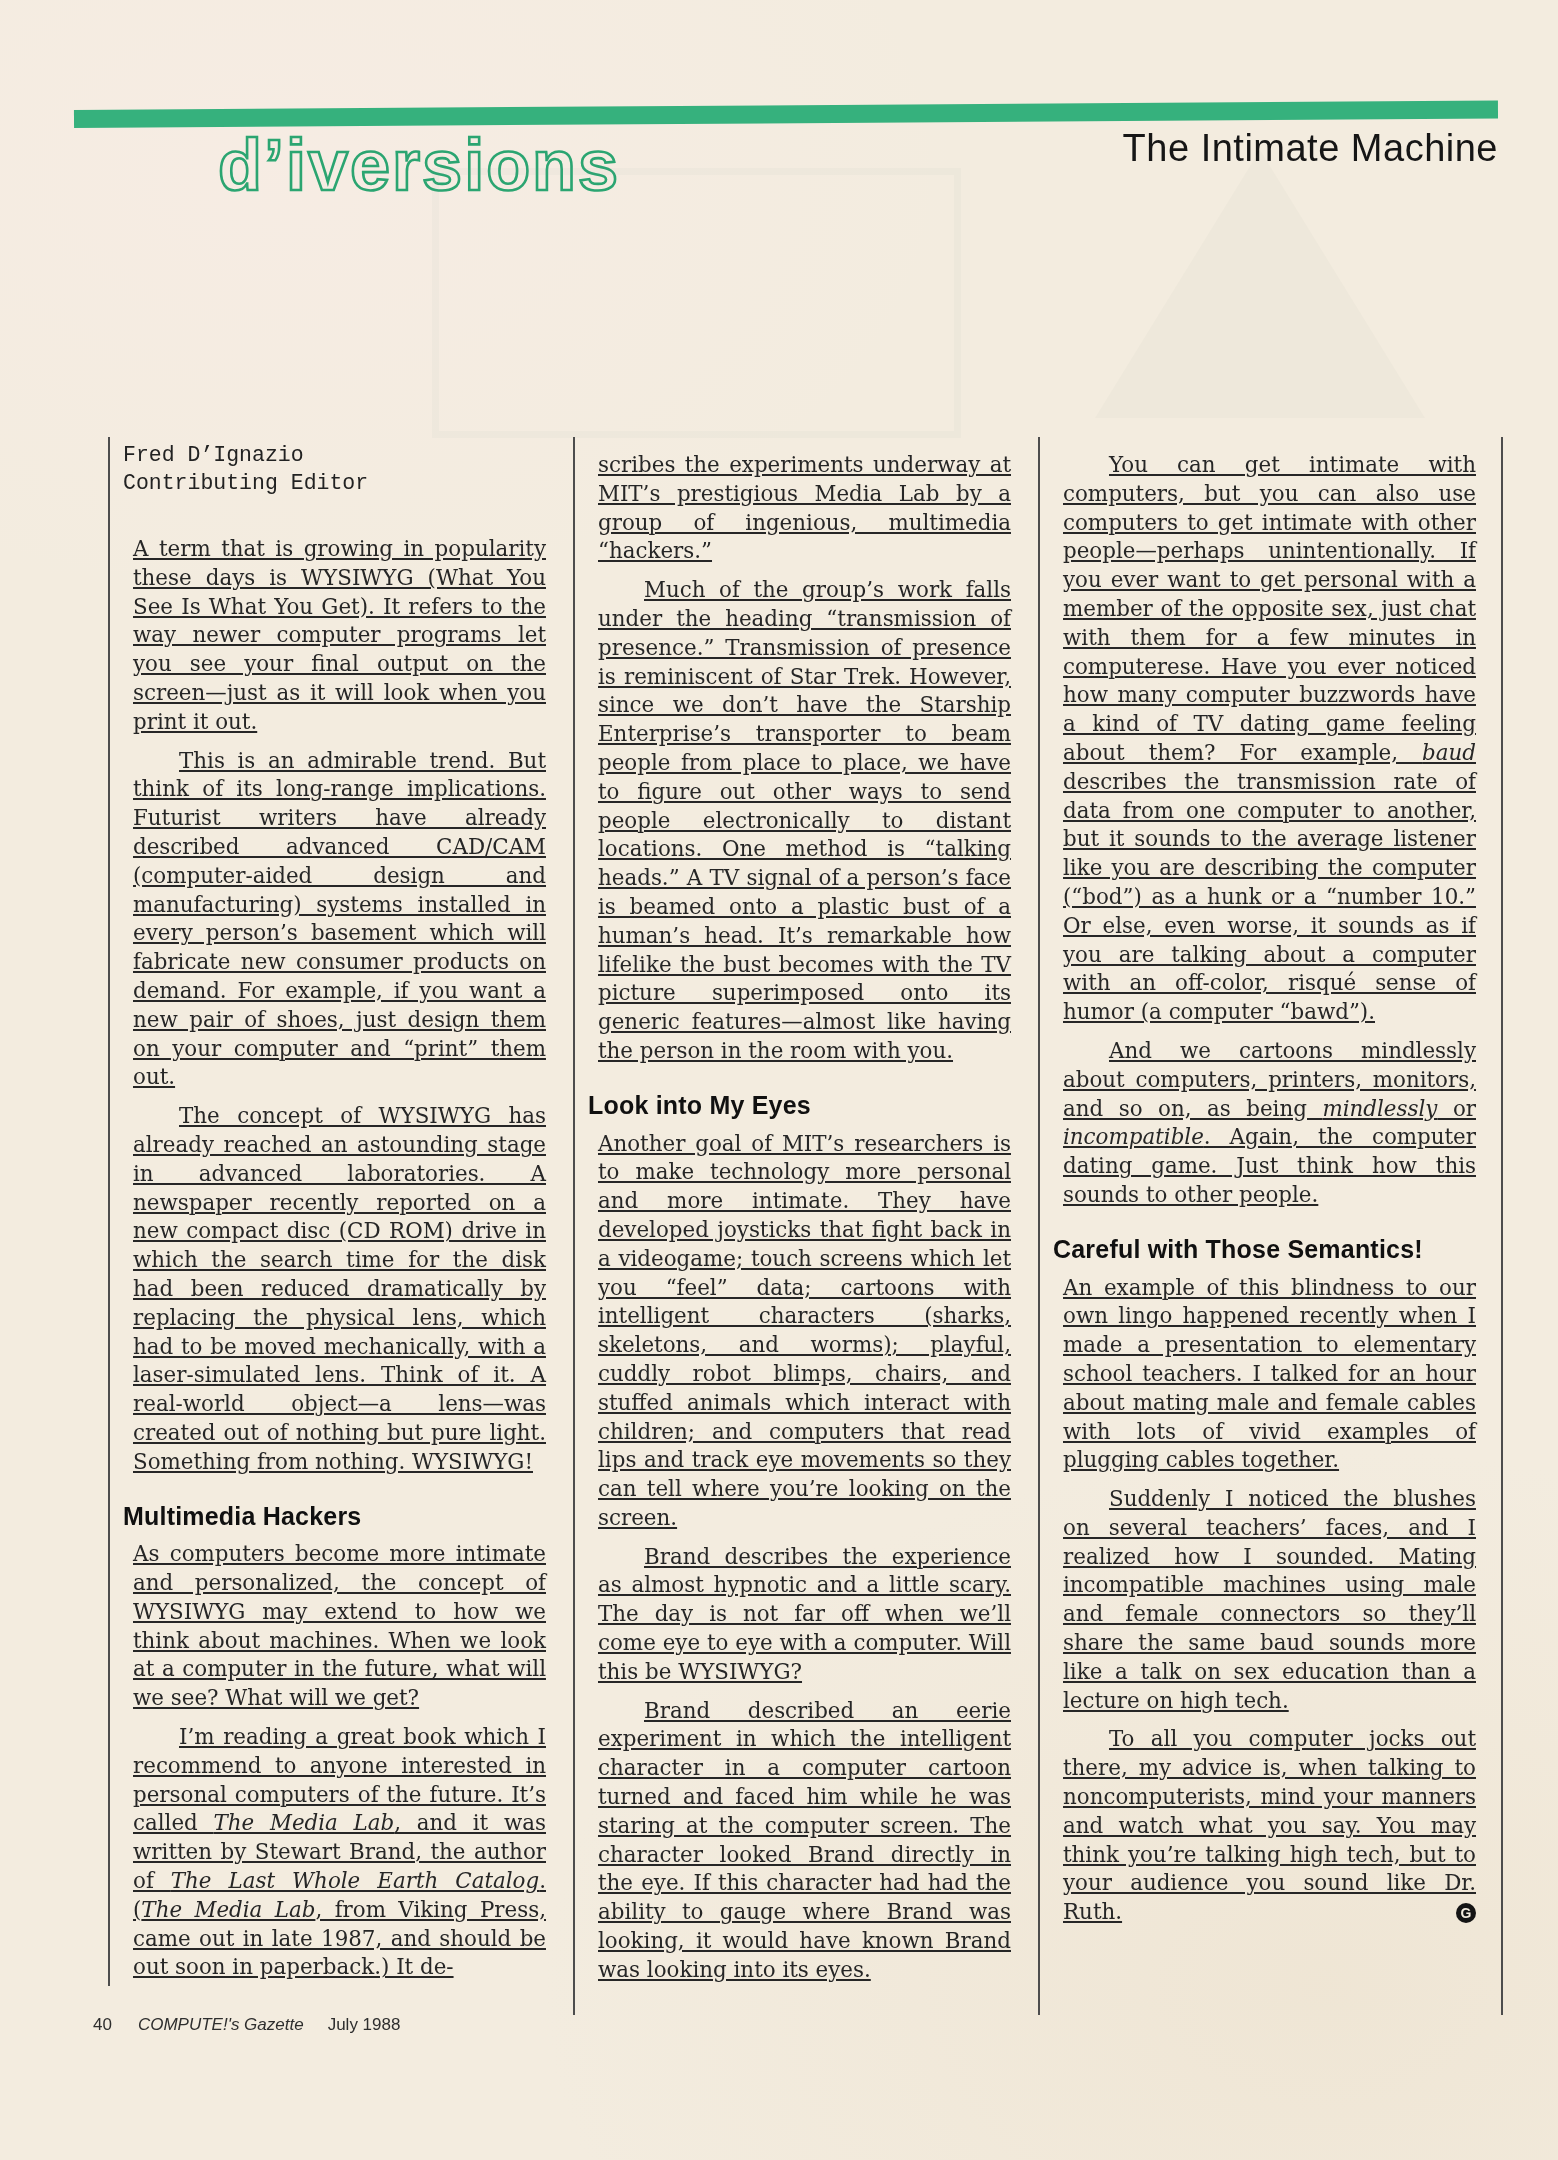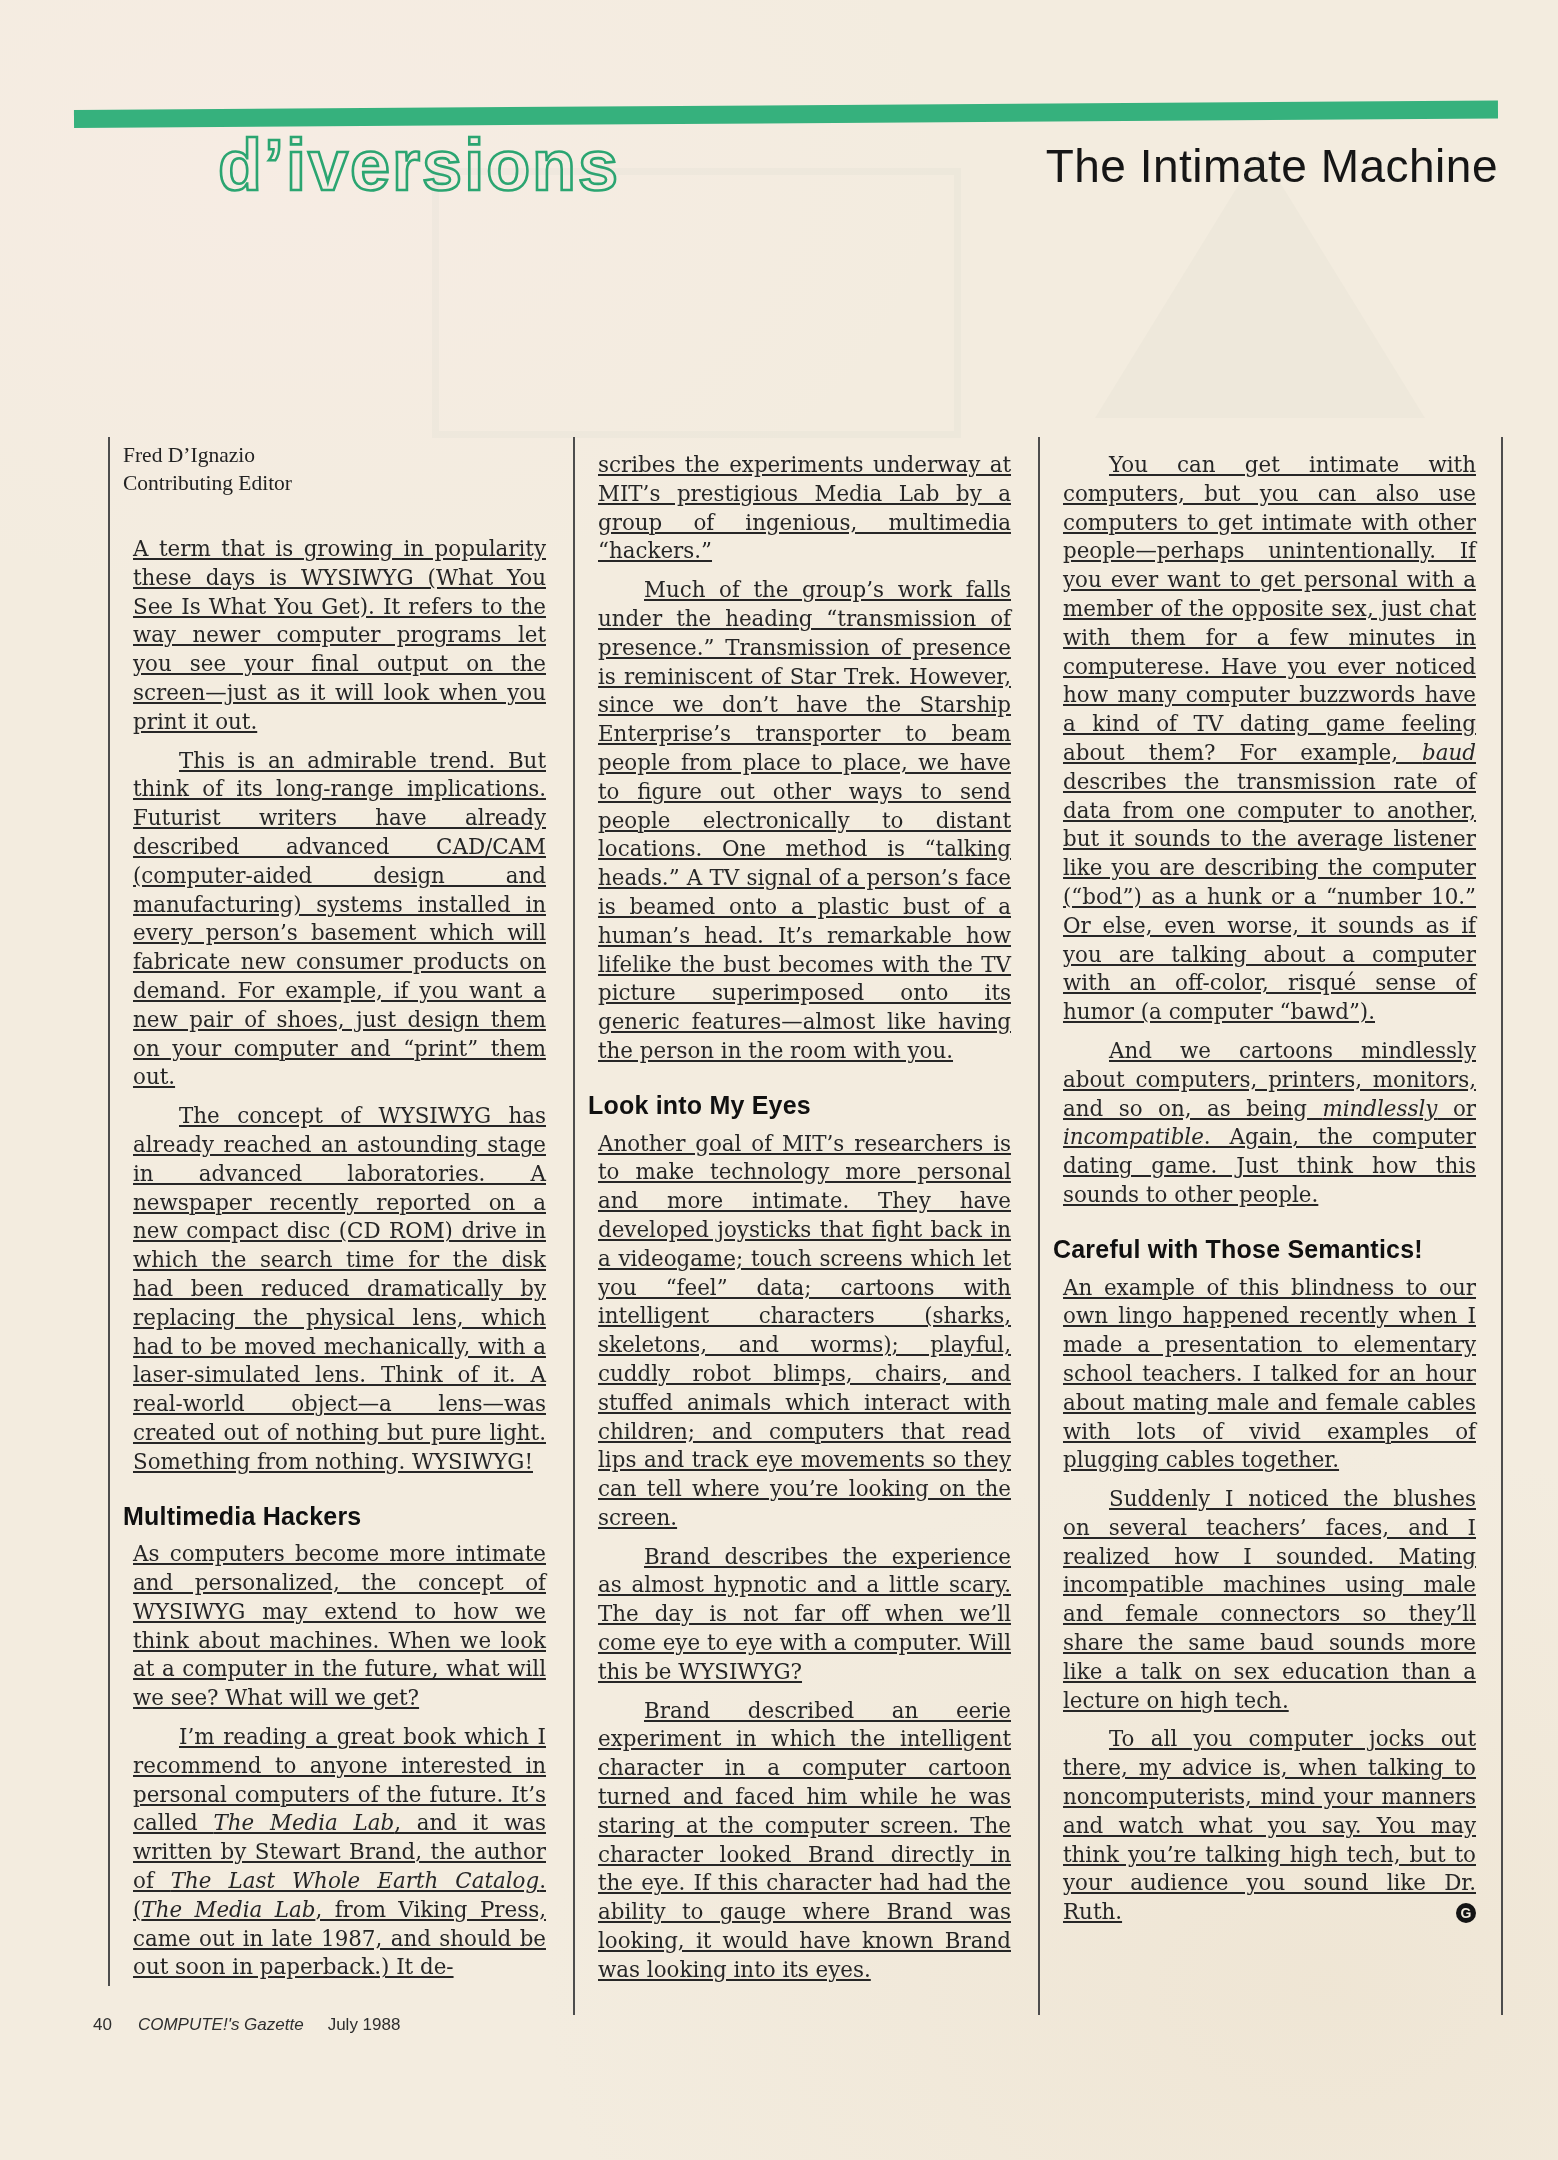--- a/index.html
+++ b/index.html
@@ -10,40 +10,40 @@
       radial-gradient(1300px 900px at 85% 92%, rgba(238,228,210,.8), rgba(238,228,210,0) 60%),
       #f3ecdf;
     font-family:"DejaVu Serif", serif;
   }
   
   .green-bar{position:absolute;left:74px;top:110px;width:1424px;height:18px;
     transform:rotate(-0.38deg);transform-origin:left center;}
   .logo{position:absolute;left:218px;top:124px;
     font-family:"Liberation Sans", sans-serif;font-weight:bold;font-size:72px;
     letter-spacing:2px;color:transparent;-webkit-text-stroke:2.6px #2ba571;}
-  .page-title{position:absolute;top:139px;right:60px;
-    font-family:"Liberation Sans", sans-serif;font-size:46px;font-weight:400;
+  .page-title{position:absolute;top:127px;right:60px;
+    font-family:"Liberation Sans", sans-serif;font-size:38px;font-weight:400;
     color:#161616;letter-spacing:.5px;}
   
   .bleed-rect{position:absolute;left:432px;top:168px;width:515px;height:256px;
     border:7px solid #8c9c94;opacity:.05;}
   .bleed-tri{position:absolute;left:1095px;top:150px;width:0;height:0;
     border-left:165px solid transparent;border-right:165px solid transparent;
     border-bottom:268px solid #8c9c94;opacity:.045;}
   
   .rule{position:absolute;width:2px;background:#4d4d4d;}
   #rule-a{left:108px;top:437px;height:1549px;}
   #rule-b{left:573px;top:437px;height:1578px;}
   #rule-c{left:1038px;top:437px;height:1578px;}
   #rule-d{left:1501px;top:437px;height:1578px;}
   
   .col{position:absolute;top:441px;width:433px;color:#262626;
     font-size:21.4px;line-height:28.8px;text-align:justify;}
   #col-1{left:123px;} #col-2{left:588px;} #col-3{left:1053px;}
-  .byline{font-family:Liberation Serif, serif;font-size:21.5px;line-height:28px;
+  .byline{font-family:Liberation Mono, monospace;font-size:21.5px;line-height:28px;
     color:#222;margin-bottom:38px;}
   p.body-para{margin:10px;text-decoration:underline;}
   p.indent{text-indent:46px;}
   h3.col-heading{font-family:"Liberation Sans", sans-serif;font-size:25px;
     margin:25px 0 8px;color:#101010;letter-spacing:.2px;}
   .ital{font-style:italic;}
   .endmark{float:right;width:20px;height:20px;border-radius:50%;background:#141414;
     color:#f3ecdf;font-family:"Liberation Sans", sans-serif;font-weight:bold;
     font-size:14px;line-height:20px;text-align:center;margin-top:5px;text-indent:0;}
   

